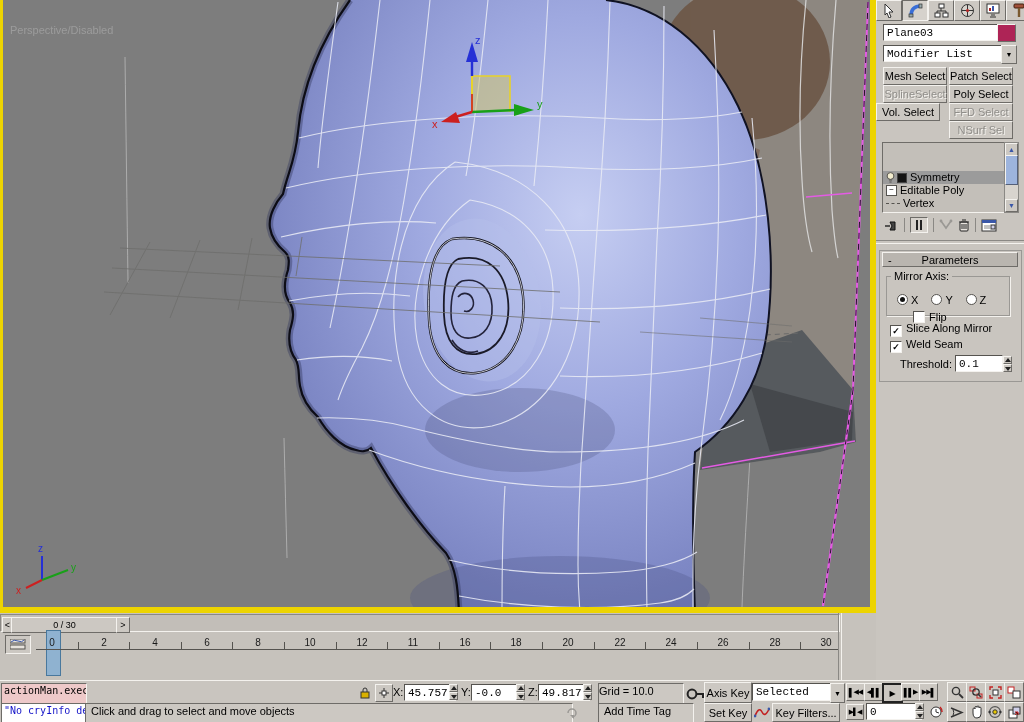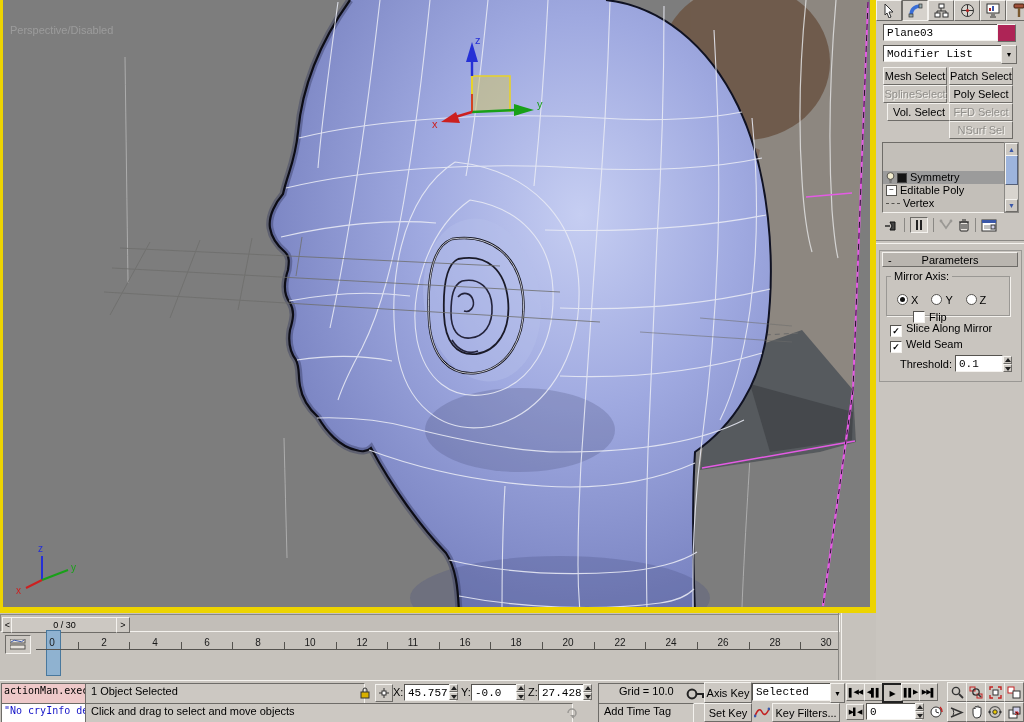--- a/index.html
+++ b/index.html
@@ -297,21 +297,21 @@
     <div class="abs coordfield" style="left:7px;top:24px;width:108px">Plane03</div>
     <div class="abs" style="left:121px;top:24px;width:17px;height:16px;background:#ae2456;border:1px solid;border-color:#f4f2ee #6e6c68 #6e6c68 #f4f2ee"></div>
 
     <div class="abs coordfield" style="left:7px;top:45px;width:118px">Modifier List</div>
     <div class="abs btn raised" style="left:125px;top:45px;width:14px;height:17px;font-size:7px">▼</div>
 
     <div class="abs btn raised selbtn" style="left:7px;top:67px">Mesh Select</div>
     <div class="abs btn raised selbtn" style="left:73px;top:67px">Patch Select</div>
     <div class="abs btn raised selbtn disabled" style="left:7px;top:85px">SplineSelect</div>
     <div class="abs btn raised selbtn" style="left:73px;top:85px">Poly Select</div>
-    <div class="abs btn raised selbtn" style="left:11px;top:103px">Vol. Select</div>
+    <div class="abs btn raised selbtn" style="left:0;top:103px">Vol. Select</div>
     <div class="abs btn raised selbtn disabled" style="left:73px;top:103px">FFD Select</div>
     <div class="abs btn selbtn" style="left:7px;top:121px"></div>
     <div class="abs btn raised selbtn disabled" style="left:73px;top:121px">NSurf Sel</div>
 
     <div id="stack" class="abs">
       <div class="stack-row selected">
         <svg class="icon" width="9" height="11" viewBox="0 0 9 11" style="margin-right:2px">
             <circle cx="4.5" cy="4" r="3.4" fill="#f4eecf" stroke="#55534f"></circle>
             <path d="M3,8 L6,8 M3.4,10 L5.6,10" stroke="#55534f"></path>
           </svg>
@@ -403,21 +403,20 @@
         </span>
     </div>
     <div class="abs" style="left:3px;top:250px;width:141px;height:130px;border:1px solid #9a9894;pointer-events:none"></div>
   </div>
 
   <div id="statusbar" class="abs">
 
     <div class="abs sunken mono" style="left:1px;top:2px;width:80px;height:17px;background:#eec9c9;overflow:hidden;padding:1px 2px;white-space:nowrap">actionMan.exec</div>
     <div class="abs sunken mono" style="left:1px;top:22px;width:80px;height:17px;background:#fff;color:#1414c8;overflow:hidden;padding:1px 2px;white-space:nowrap">"No cryInfo de</div>
 
-    <div class="abs sunken" style="left:85px;top:2px;width:268px;height:17px;padding:1px 5px;white-space:nowrap;overflow:hidden">1 Object Selected</div>
     <div class="abs sunken" style="left:85px;top:22px;width:476px;height:17px;padding:1px 5px;white-space:nowrap;overflow:hidden">Click and drag to select and move objects</div>
 
     <div class="abs btn" style="left:357px;top:3px;width:16px;height:17px">
       <svg class="icon" width="10" height="12" viewBox="0 0 10 12">
           <rect x="1" y="5" width="8" height="6" fill="#d8b000" stroke="#333"></rect>
           <path d="M3,5 L3,3 Q3,1 5,1 Q7,1 7,3 L7,5" stroke="#333" fill="none"></path>
         </svg>
     </div>
     <div class="abs btn raised" style="left:375px;top:3px;width:16px;height:16px">
       <svg class="icon" width="10" height="10" viewBox="0 0 10 10">
@@ -432,27 +431,27 @@
         <div class="up"></div>
         <div class="dn"></div>
       </span>
     <span class="abs" style="left:461px;top:5px">Y:</span>
     <div class="abs coordfield" style="left:471px;top:3px;width:44px">-0.0</div>
     <span class="abs spin" style="left:516px;top:3px">
         <div class="up"></div>
         <div class="dn"></div>
       </span>
     <span class="abs" style="left:528px;top:5px">Z:</span>
-    <div class="abs coordfield" style="left:538px;top:3px;width:44px">27.428</div>
+    <div class="abs coordfield" style="left:538px;top:3px;width:44px">49.817</div>
     <span class="abs spin" style="left:583px;top:3px">
         <div class="up"></div>
         <div class="dn"></div>
       </span>
 
-    <div class="abs sunken" style="left:598px;top:2px;width:84px;height:17px;padding:1px 20px;white-space:nowrap">Grid = 10.0</div>
+    <div class="abs sunken" style="left:598px;top:2px;width:84px;height:17px;padding:1px 0;white-space:nowrap">Grid = 10.0</div>
     <svg class="abs icon" style="left:565px;top:26px" width="14" height="12" viewBox="0 0 14 12">
         <path d="M3,6 A4,4 0 1 1 7,10" stroke="#9a9894" fill="none" stroke-width="1.5"></path>
         <polygon points="5,8 9,12 9,8" fill="#9a9894"></polygon>
       </svg>
     <div class="abs sunken" style="left:598px;top:22px;width:84px;height:17px;padding:1px 5px;white-space:nowrap">Add Time Tag</div>
 
     <svg class="abs icon" style="left:686px;top:6px" width="24" height="14" viewBox="0 0 24 14">
       <circle cx="6" cy="7" r="4.4" fill="none" stroke="#222" stroke-width="2"></circle>
       <path d="M10,7 L22,7 M17,7 L17,11 M21,7 L21,11" stroke="#222" stroke-width="2"></path>
     </svg>

